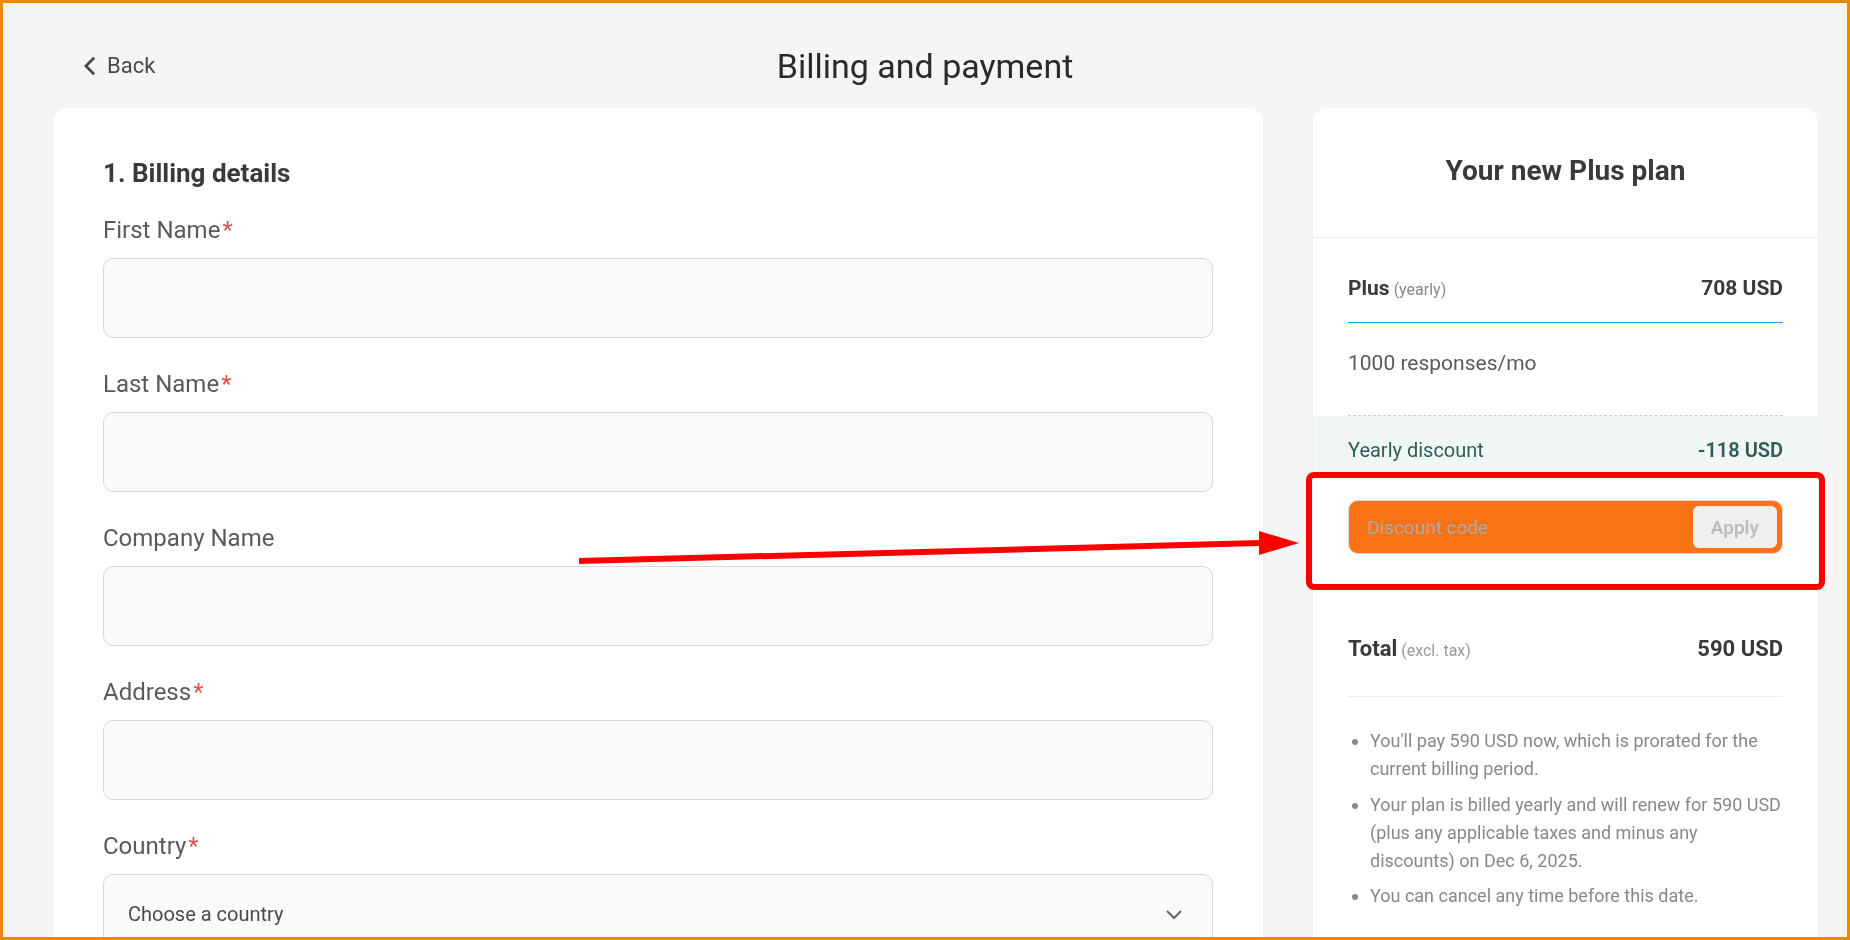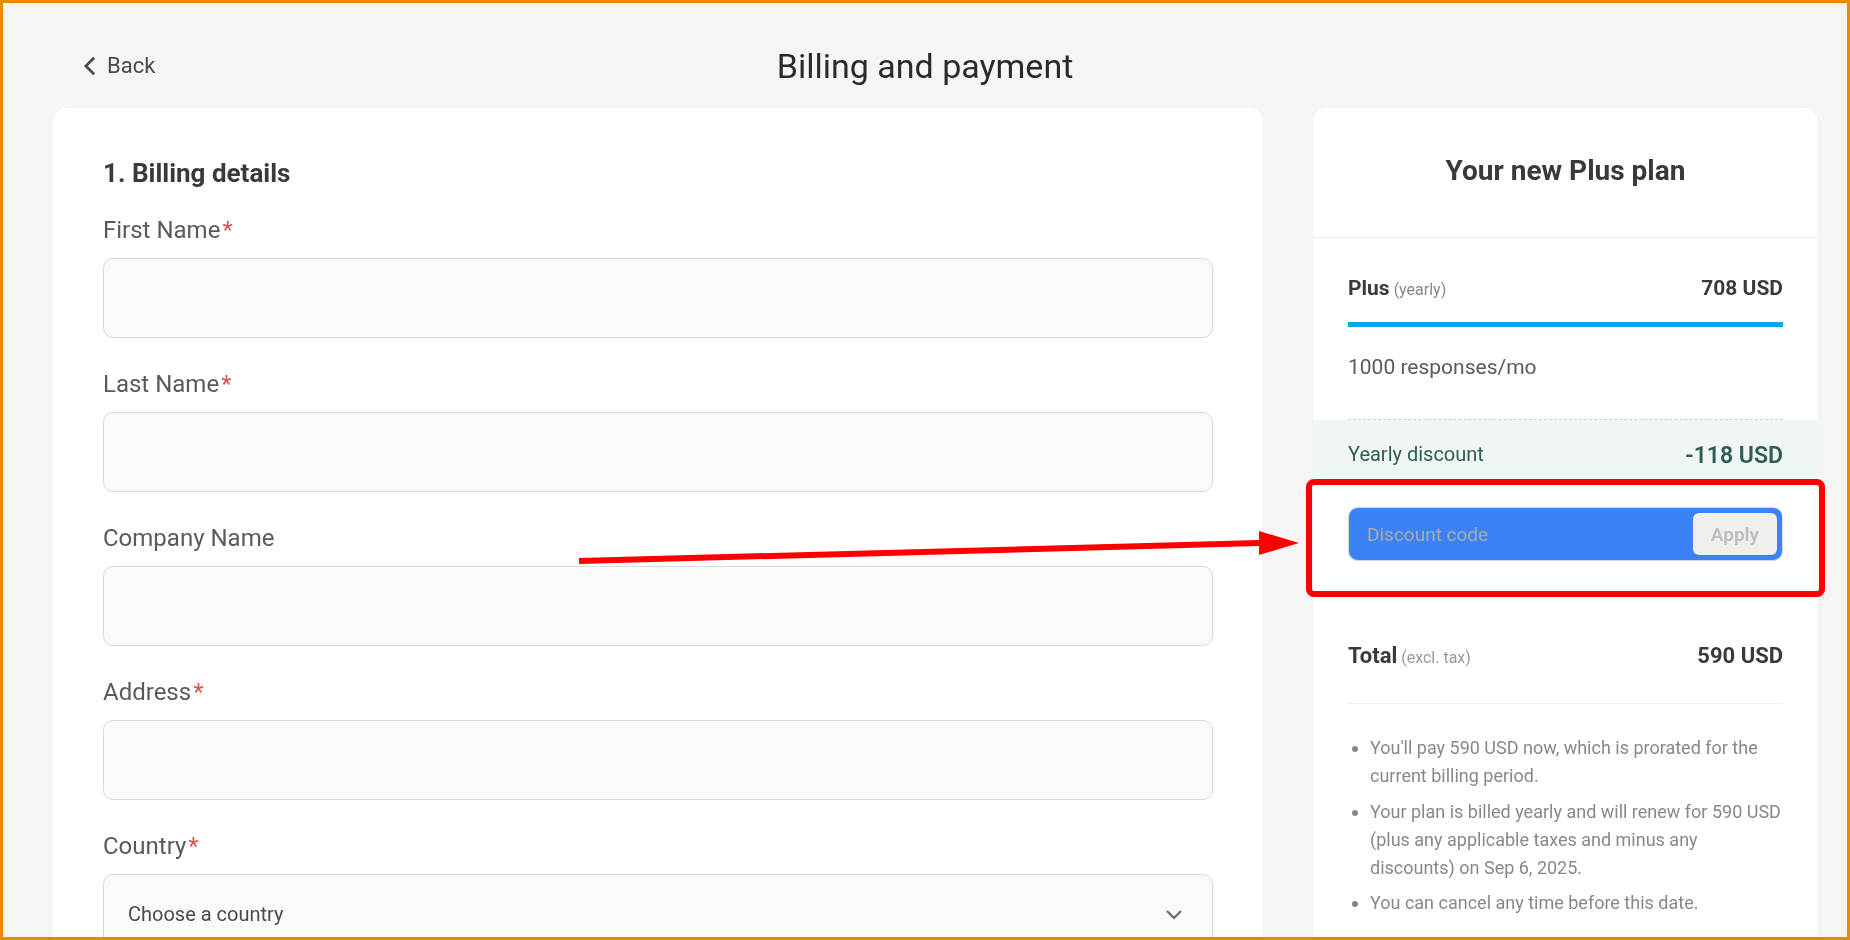--- a/index.html
+++ b/index.html
@@ -119,21 +119,21 @@
       border-bottom: 1px solid #eeeeec;
     }
     .summary-section {
       padding: 0 35px;
     }
     .plan-row {
       display: flex;
       justify-content: space-between;
       align-items: center;
       padding: 38px 0 22px 0;
-      border-bottom: 5px solid #0ea5e9;
+      border-bottom: 1px solid #0ea5e9;
     }
     .plan-name {
       font-size: 21px;
       font-weight: 700;
       color: #3a3a3a;
     }
     .plan-period {
       color: #888;
       font-weight: 400;
     }
@@ -155,36 +155,36 @@
       background: #f0f6f4;
       margin: 0 -35px;
       padding-left: 35px;
       padding-right: 35px;
     }
     .discount-label {
       font-size: 20px;
       color: #2e5d54;
     }
     .discount-value {
-      font-size: 23px;
+      font-size: 20px;
       color: #2e5d54;
       font-weight: 600;
     }
     .highlight-box {
       border: 6px solid #ff0000;
       border-radius: 8px;
       margin: 0 -42px;
       padding: 22px 36px 30px 36px;
       position: relative;
     }
     .discount-input-wrapper {
       display: flex;
       border: 1px solid #d8d8d6;
       border-radius: 10px;
-      background: #3b82f6;
+      background: #f97316;
       overflow: hidden;
       height: 54px;
     }
     .discount-input {
       flex: 1;
       border: none;
       background: transparent;
       padding: 0 18px;
       font-size: 19px;
       color: #333;
@@ -324,21 +324,21 @@
         <div>
           <span class="total-label">Total</span>
           <span class="total-sublabel">(excl. tax)</span>
         </div>
         <div class="total-value">590 USD</div>
       </div>
 
       <div class="notes">
         <ul>
           <li>You'll pay 590 USD now, which is prorated for the current billing period.</li>
-          <li>Your plan is billed yearly and will renew for 590 USD (plus any applicable taxes and minus any discounts) on Sep 6, 2025.</li>
+          <li>Your plan is billed yearly and will renew for 590 USD (plus any applicable taxes and minus any discounts) on Dec 6, 2025.</li>
           <li>You can cancel any time before this date.</li>
         </ul>
       </div>
     </div>
   </div>
 </div>
 
 <svg class="arrow-svg" width="720" height="80" viewBox="0 0 720 80">
   <line x1="0" y1="30" x2="680" y2="12" stroke="#ff0000" stroke-width="6"></line>
   <polygon points="680,0 720,12 680,24" fill="#ff0000"></polygon>

